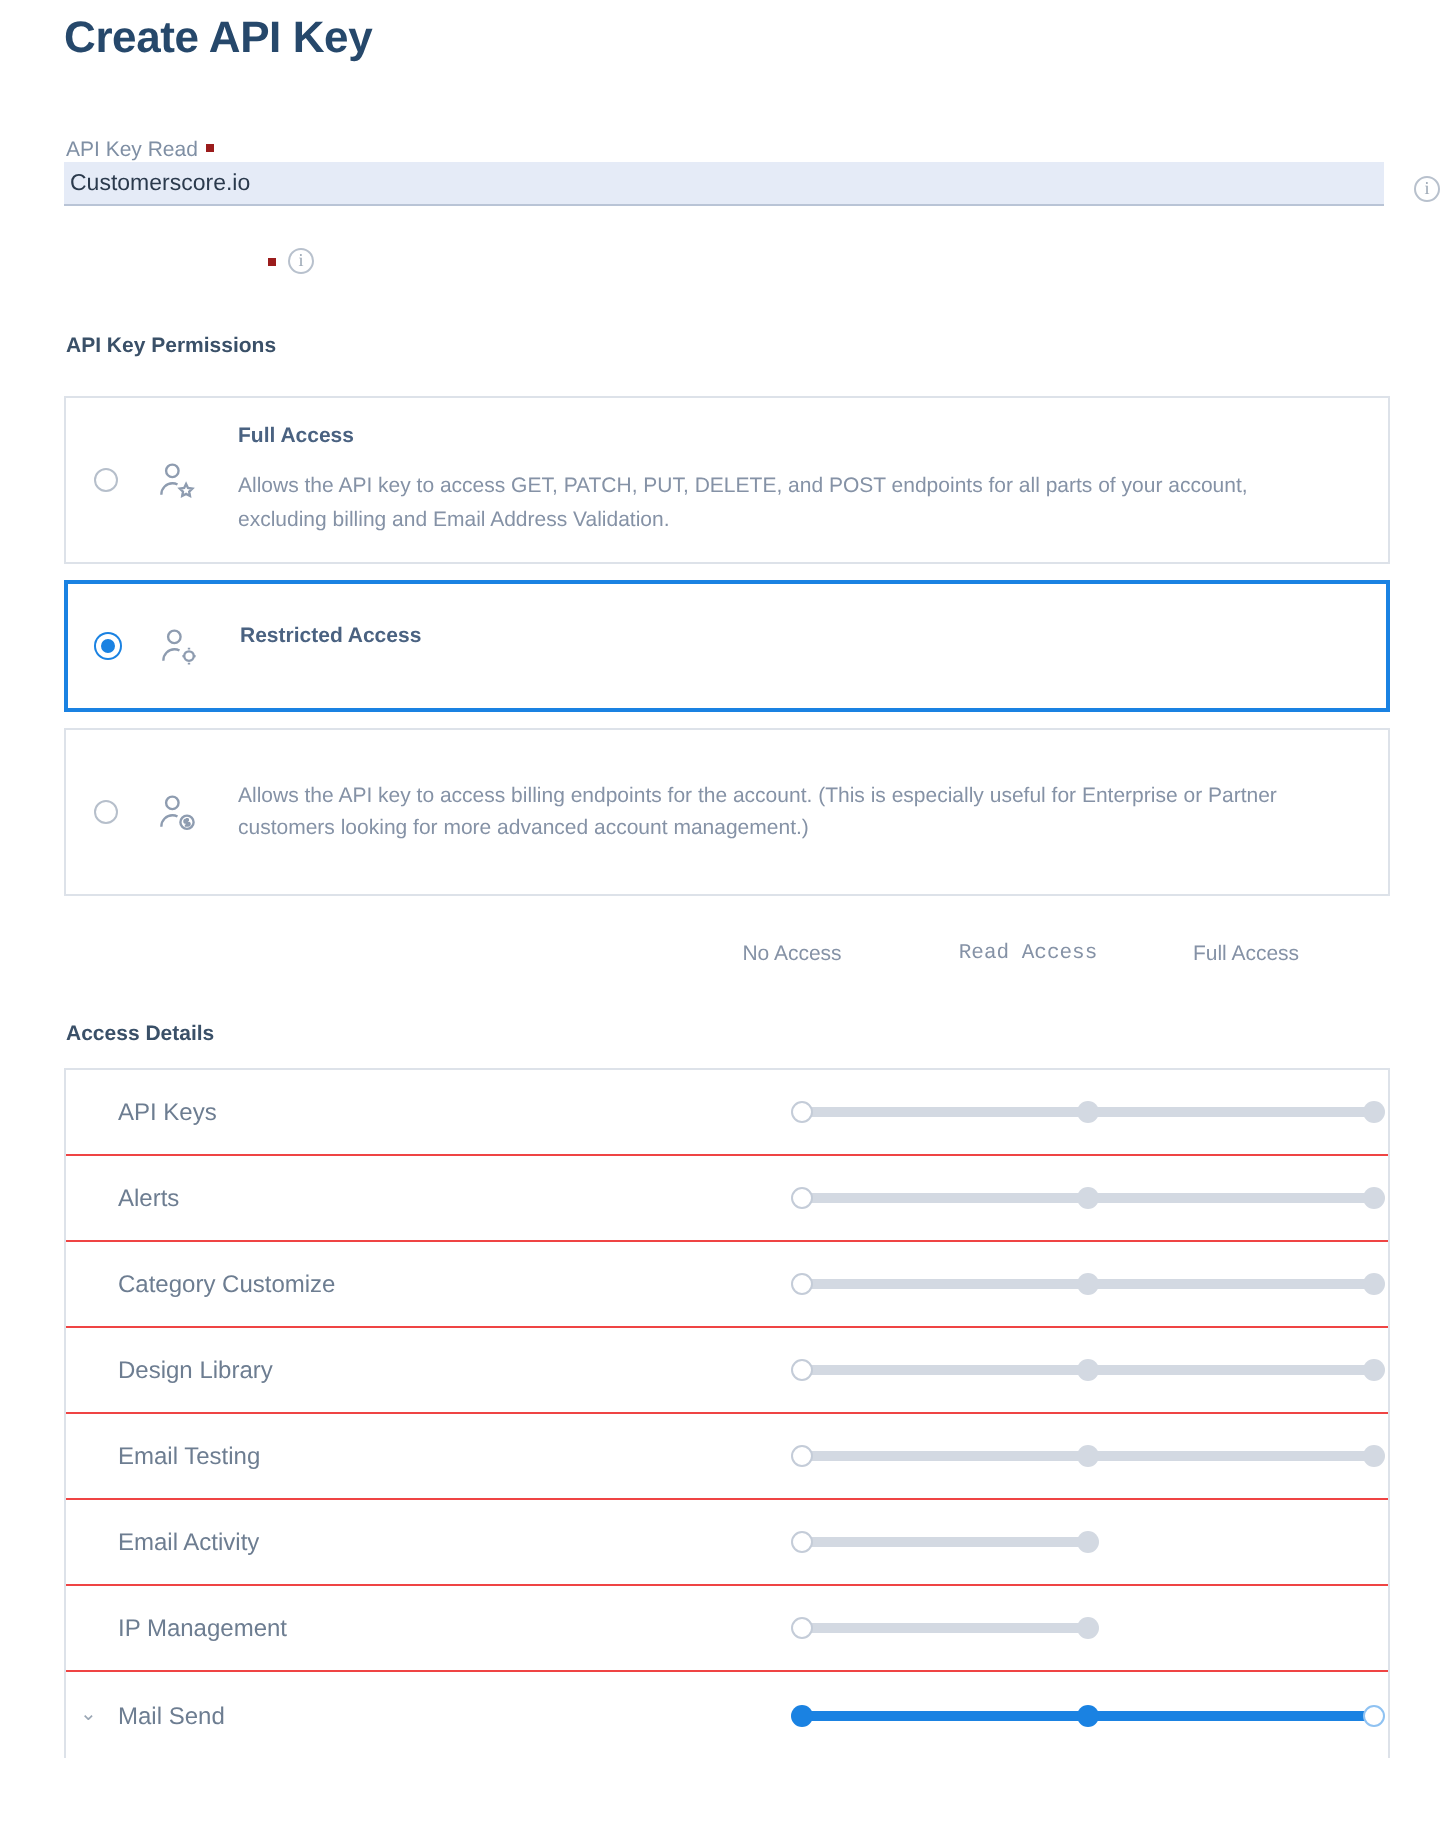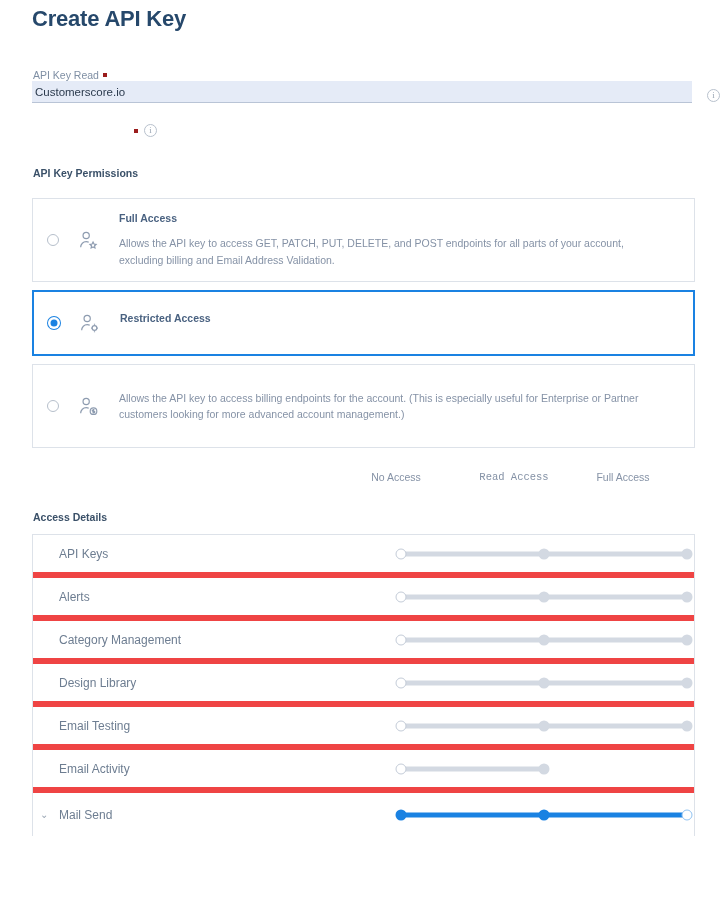--- a/index.html
+++ b/index.html
@@ -120,21 +120,21 @@
   
   .detail-table {
     position: absolute; left: 32px; top: 534px;
     width: 663px;
     border: 1px solid #dde2e9;
     border-bottom: none;
   }
   .detail-row {
     position: relative;
     height: 43px;
-    border-bottom: 6px solid #ef4444;
+    border-bottom: 1px solid #ef4444;
     display: flex; align-items: center;
   }
   .detail-row:last-child { border-bottom: none; }
   .row-chevron {
     position: absolute; left: 7px; top: 50%;
     transform: translateY(-50%);
     color: #9aa6b4; font-size: 10px; line-height: 1;
   }
   .row-label {
     margin-left: 26px;
@@ -256,21 +256,21 @@
       <div class="detail-row">
         <span class="row-label">Alerts</span>
         <div class="slider">
           <div class="track" style="width: 286px;"></div>
           <div class="stop current" style="left: 4px;"></div>
           <div class="stop" style="left: 147px;"></div>
           <div class="stop" style="left: 290px;"></div>
         </div>
       </div>
       <div class="detail-row">
-        <span class="row-label">Category Management</span>
+        <span class="row-label">Category Customize</span>
         <div class="slider">
           <div class="track" style="width: 286px;"></div>
           <div class="stop current" style="left: 4px;"></div>
           <div class="stop" style="left: 147px;"></div>
           <div class="stop" style="left: 290px;"></div>
         </div>
       </div>
       <div class="detail-row">
         <span class="row-label">Design Library</span>
         <div class="slider">
@@ -284,20 +284,28 @@
         <span class="row-label">Email Testing</span>
         <div class="slider">
           <div class="track" style="width: 286px;"></div>
           <div class="stop current" style="left: 4px;"></div>
           <div class="stop" style="left: 147px;"></div>
           <div class="stop" style="left: 290px;"></div>
         </div>
       </div>
       <div class="detail-row">
         <span class="row-label">Email Activity</span>
+        <div class="slider">
+          <div class="track" style="width: 143px;"></div>
+          <div class="stop current" style="left: 4px;"></div>
+          <div class="stop" style="left: 147px;"></div>
+        </div>
+      </div>
+      <div class="detail-row">
+        <span class="row-label">IP Management</span>
         <div class="slider">
           <div class="track" style="width: 143px;"></div>
           <div class="stop current" style="left: 4px;"></div>
           <div class="stop" style="left: 147px;"></div>
         </div>
       </div>
       <div class="detail-row">
         <span class="row-chevron">⌄</span>
         <span class="row-label">Mail Send</span>
         <div class="slider">

